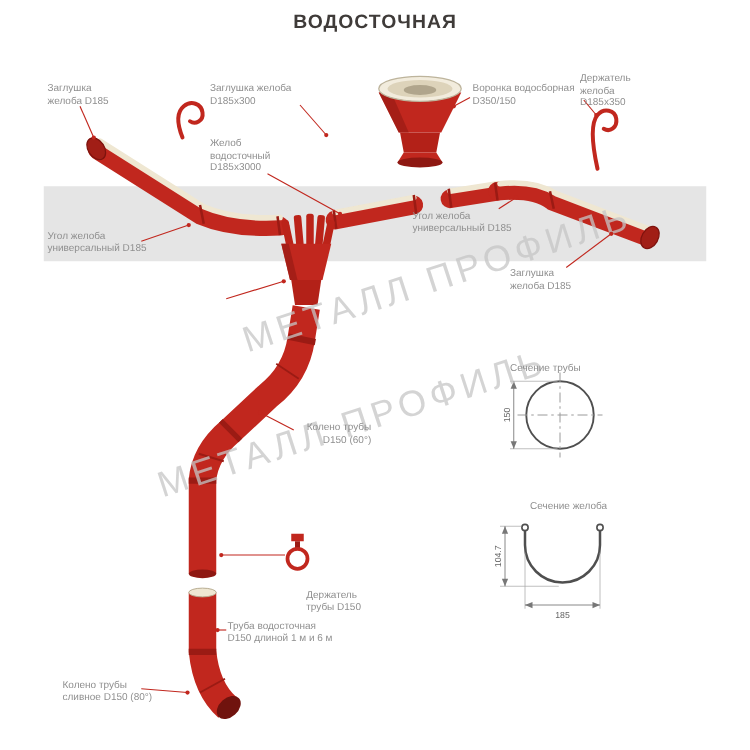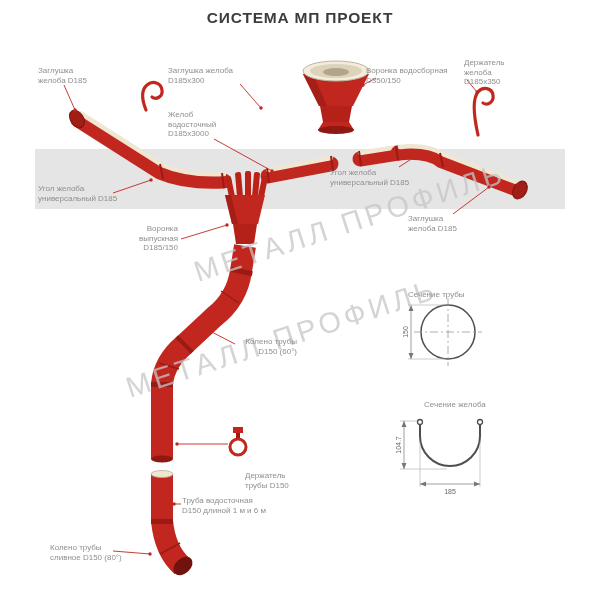--- a/index.html
+++ b/index.html
@@ -155,30 +155,29 @@
       <line x1="228" y1="444" x2="177" y2="444"></line>
         <circle cx="177" cy="444" r="1.7" fill="#c1271e" stroke="none"></circle>
       <line x1="181" y1="504" x2="174" y2="504"></line>
         <circle cx="174" cy="504" r="1.7" fill="#c1271e" stroke="none"></circle>
       <line x1="113" y1="551" x2="150" y2="554"></line>
         <circle cx="150" cy="554" r="1.7" fill="#c1271e" stroke="none"></circle>
     </g>
   </svg>
 
   <div class="title">
-    <div>СИСТЕМА МП ПРОЕКТ</div>
+    <div>ВОДОСТОЧНАЯ</div>
   </div>
 
   <div class="lbl" style="left:38px;top:66px;width:60px;">Заглушка желоба D185</div>
   <div class="lbl" style="left:168px;top:66px;width:80px;">Заглушка желоба D185х300</div>
-  <div class="lbl" style="left:366px;top:66px;width:90px;">Воронка водосборная D350/150</div>
+  <div class="lbl" style="left:378px;top:66px;width:90px;">Воронка водосборная D350/150</div>
   <div class="lbl" style="left:464px;top:58px;width:66px;">Держатель желоба D185х350</div>
   <div class="lbl" style="left:168px;top:110px;width:58px;">Желоб водосточный D185х3000</div>
   <div class="lbl" style="left:38px;top:184px;width:88px;">Угол желоба универсальный D185</div>
-  <div class="lbl r" style="left:126px;top:224px;width:52px;">Воронка выпускная D185/150</div>
   <div class="lbl" style="left:330px;top:168px;width:88px;">Угол желоба универсальный D185</div>
   <div class="lbl" style="left:408px;top:214px;width:60px;">Заглушка желоба D185</div>
   <div class="lbl" style="left:237px;top:337px;width:60px;text-align:right;">Колено трубы D150 (60°)</div>
   <div class="lbl" style="left:408px;top:290px;width:80px;">Сечение трубы</div>
   <div class="lbl" style="left:245px;top:458px;width:52px;margin-top:13px;">Держатель трубы D150</div>
   <div class="lbl" style="left:424px;top:400px;width:80px;">Сечение желоба</div>
   <div class="lbl" style="left:182px;top:496px;width:92px;">Труба водосточная D150 длиной 1 м и 6 м</div>
   <div class="lbl" style="left:50px;top:543px;width:74px;">Колено трубы сливное D150 (80°)</div>
 
 </div>

